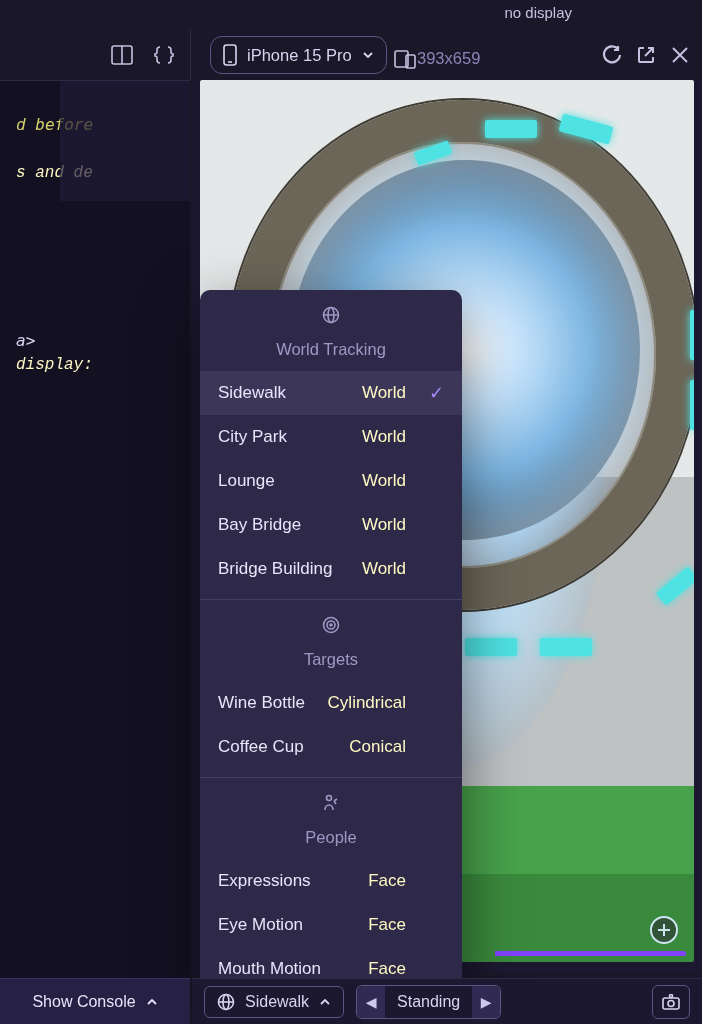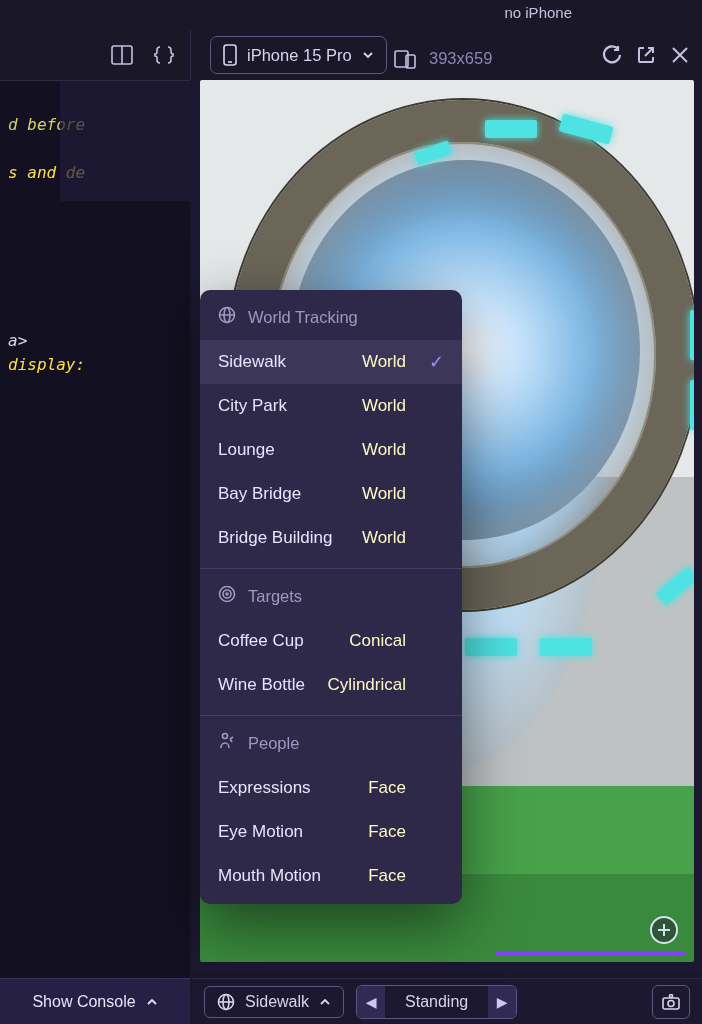--- a/index.html
+++ b/index.html
@@ -45,30 +45,30 @@
       position: absolute;
       left: 190px; top: 0; bottom: 0;
       width: 1px;
       background: #2e2a46;
     }
     .device-pill {
       position: absolute;
       left: 210px;
       display: flex; align-items: center; gap: 10px;
       border: 1.5px solid #5d5583;
-      border-radius: 7px;
+      border-radius: 12px;
       padding: 7px 12px;
       font-size: 16.5px;
       color: #d8d4f0;
     }
     .device-pill svg { flex-shrink: 0; }
     .dims-group {
       position: absolute;
       left: 393px;
-      display: flex; align-items: center; gap: 12px;
+      display: flex; align-items: center; 
       color: #8d84b8;
       font-size: 16.5px;
       margin-top: 7px;
     }
     .toolbar-right {
       position: absolute;
       right: 10px;
       display: flex; align-items: center; gap: 10px;
       color: #c8c0e0;
     }
@@ -88,29 +88,29 @@
       top: 0; right: 0;
       width: 130px; height: 120px;
       background: linear-gradient(#201b36 0 100%);
       opacity: .7;
       padding: 6px;
       font-size: 3px;
       line-height: 3px;
       color: #6e6a9c;
     }
     .code-lines {
-      padding: 8px 0 0 8px;
+      padding: 8px 0 0 16px;
       font-family: "SF Mono", Menlo, Consolas, monospace;
       font-size: 16px;
       line-height: 24px;
       color: #d8d4f0;
       white-space: pre;
     }
     .tok-attr { color: #d4d06a; font-style: italic; }
-    .tok-str  { color: #fde047; font-style: italic; }
+    .tok-str  { color: #fef9c3; font-style: italic; font-family: Liberation Mono, monospace; }
     .tok-tag  { color: #d8d4f0; font-style: italic; }
 
     
     .preview {
       position: absolute;
       top: 80px; left: 192px; right: 0;
       bottom: 50px;
       background: #1c1830;
       overflow: hidden;
     }
@@ -182,20 +182,21 @@
       border-radius: 10px;
       box-shadow: 0 20px 60px rgba(0,0,0,.5);
       padding-bottom: 6px;
       overflow: hidden;
     }
     .dd-section-header {
       display: flex; align-items: center; gap: 12px;
       padding: 16px 18px 12px;
       color: #9f98c4;
       font-size: 16.5px;
+      flex-direction: column;
     }
     .dd-section-header svg { flex-shrink: 0; }
     .dd-item {
       display: flex; align-items: center; justify-content: space-between;
       padding: 11px 18px;
       font-size: 17px;
     }
     .dd-item.selected {
       background: #3c3659;
     }
@@ -244,36 +245,36 @@
       height: 34px;
       overflow: hidden;
     }
     .stepper button {
       background: #312a52; border: none;
       width: 28px; height: 100%;
       color: #cfc8ee; font-size: 14px;
       display:flex;align-items:center;justify-content:center;
     }
     .stepper .label {
-      padding: 0 20px; font-size: 16px; color: #d8d4f0;
+      padding: 0 12px; font-size: 16px; color: #d8d4f0;
     }
     .camera-btn {
       margin-left: auto;
       width: 38px; height: 34px;
       border: 1.5px solid #5d5583;
       border-radius: 6px;
       display:flex;align-items:center;justify-content:center;
       color: #d8d4f0;
     }
   </style>
 </head>
 <body>
 
 <div class="status-bar">
-  <span>no iPhone</span>
+  <span>no display</span>
 </div>
 
 <div class="toolbar">
   <div class="toolbar-left">
     <span class="tool-icon">
       <svg width="22" height="20" viewBox="0 0 22 20" fill="none" stroke="currentColor" stroke-width="1.6">
           <rect x="1" y="1" width="20" height="18" rx="2"></rect>
           <line x1="11" y1="1" x2="11" y2="19"></line>
         </svg>
     </span>
@@ -399,30 +400,30 @@
     <div class="dd-divider"></div>
     <div class="dd-section-header">
       <span><svg width="18" height="18" viewBox="0 0 18 18" fill="none" stroke="currentColor" stroke-width="1.6">
           <circle cx="9" cy="9" r="7.5"></circle>
           <circle cx="9" cy="9" r="4"></circle>
           <circle cx="9" cy="9" r="1" fill="currentColor"></circle>
         </svg></span>
       <span>Targets</span>
     </div>
     <div class="dd-item">
+      <span class="dd-name">Wine Bottle</span>
+      <span class="dd-right">
+        <span class="dd-type">Cylindrical</span>
+        <span class="dd-check">✓</span>
+      </span>
+    </div>
+    <div class="dd-item">
       <span class="dd-name">Coffee Cup</span>
       <span class="dd-right">
         <span class="dd-type">Conical</span>
-        <span class="dd-check">✓</span>
-      </span>
-    </div>
-    <div class="dd-item">
-      <span class="dd-name">Wine Bottle</span>
-      <span class="dd-right">
-        <span class="dd-type">Cylindrical</span>
         <span class="dd-check">✓</span>
       </span>
     </div>
     <div class="dd-divider"></div>
     <div class="dd-section-header">
       <span><svg width="18" height="18" viewBox="0 0 18 18" fill="none" stroke="currentColor" stroke-width="1.6">
           <circle cx="7" cy="4" r="2.5"></circle>
           <path d="M3 16c0-3 2-5 4-5s4 2 4 5"></path>
           <path d="M12 7l3-2"></path>
           <path d="M12 7l2 3"></path>

